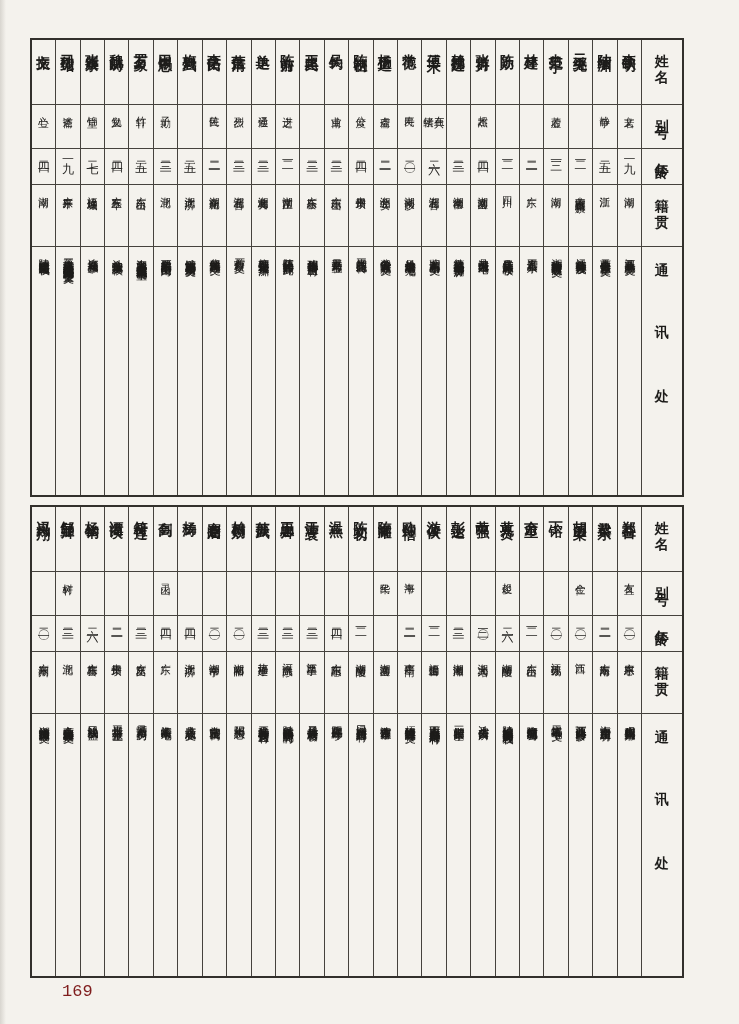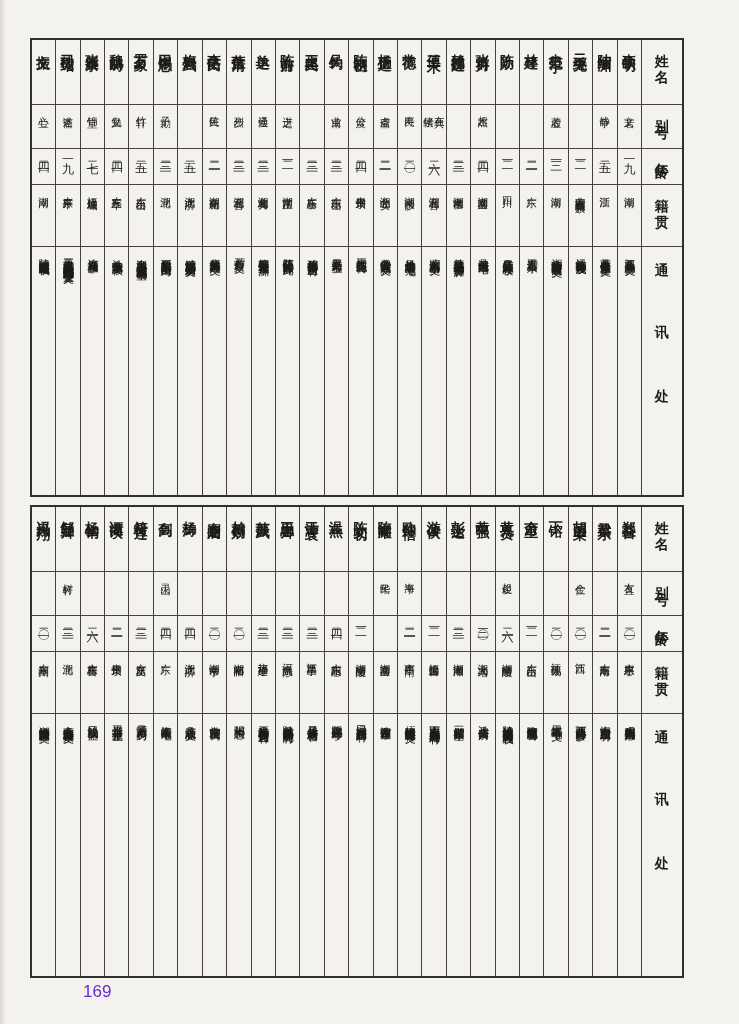--- a/index.html
+++ b/index.html
@@ -40,22 +40,22 @@
   .r-age .vtxt{font-size:12px;letter-spacing:1px;}
   .r-native .vtxt{font-size:10.5px;letter-spacing:1px;}
   .r-contact .vtxt{font-size:11px;letter-spacing:0.5px;}
   .hdr-col .vtxt{font-weight:700;font-size:14px;}
   .hdr-name .vtxt{letter-spacing:16px;}
   .hdr-alias .vtxt{letter-spacing:7px;}
   .hdr-age .vtxt{letter-spacing:2px;}
   .hdr-native .vtxt{letter-spacing:16px;}
   .hdr-contact .vtxt{letter-spacing:64px;}
   .page-number{
-    position:absolute;left:83px;top:982px;font-size:17px;color:#6d28d9;
-    font-family:Liberation Sans, sans-serif;
+    position:absolute;left:62px;top:982px;font-size:17px;color:#7f1d1d;
+    font-family:Liberation Mono, monospace;
   }
 </style>
 </head>
 <body>
 
 <div class="page">
 
   <div class="dir-table top">
     <div class="col hdr-col">
       <div class="cell r-name hdr-name">

